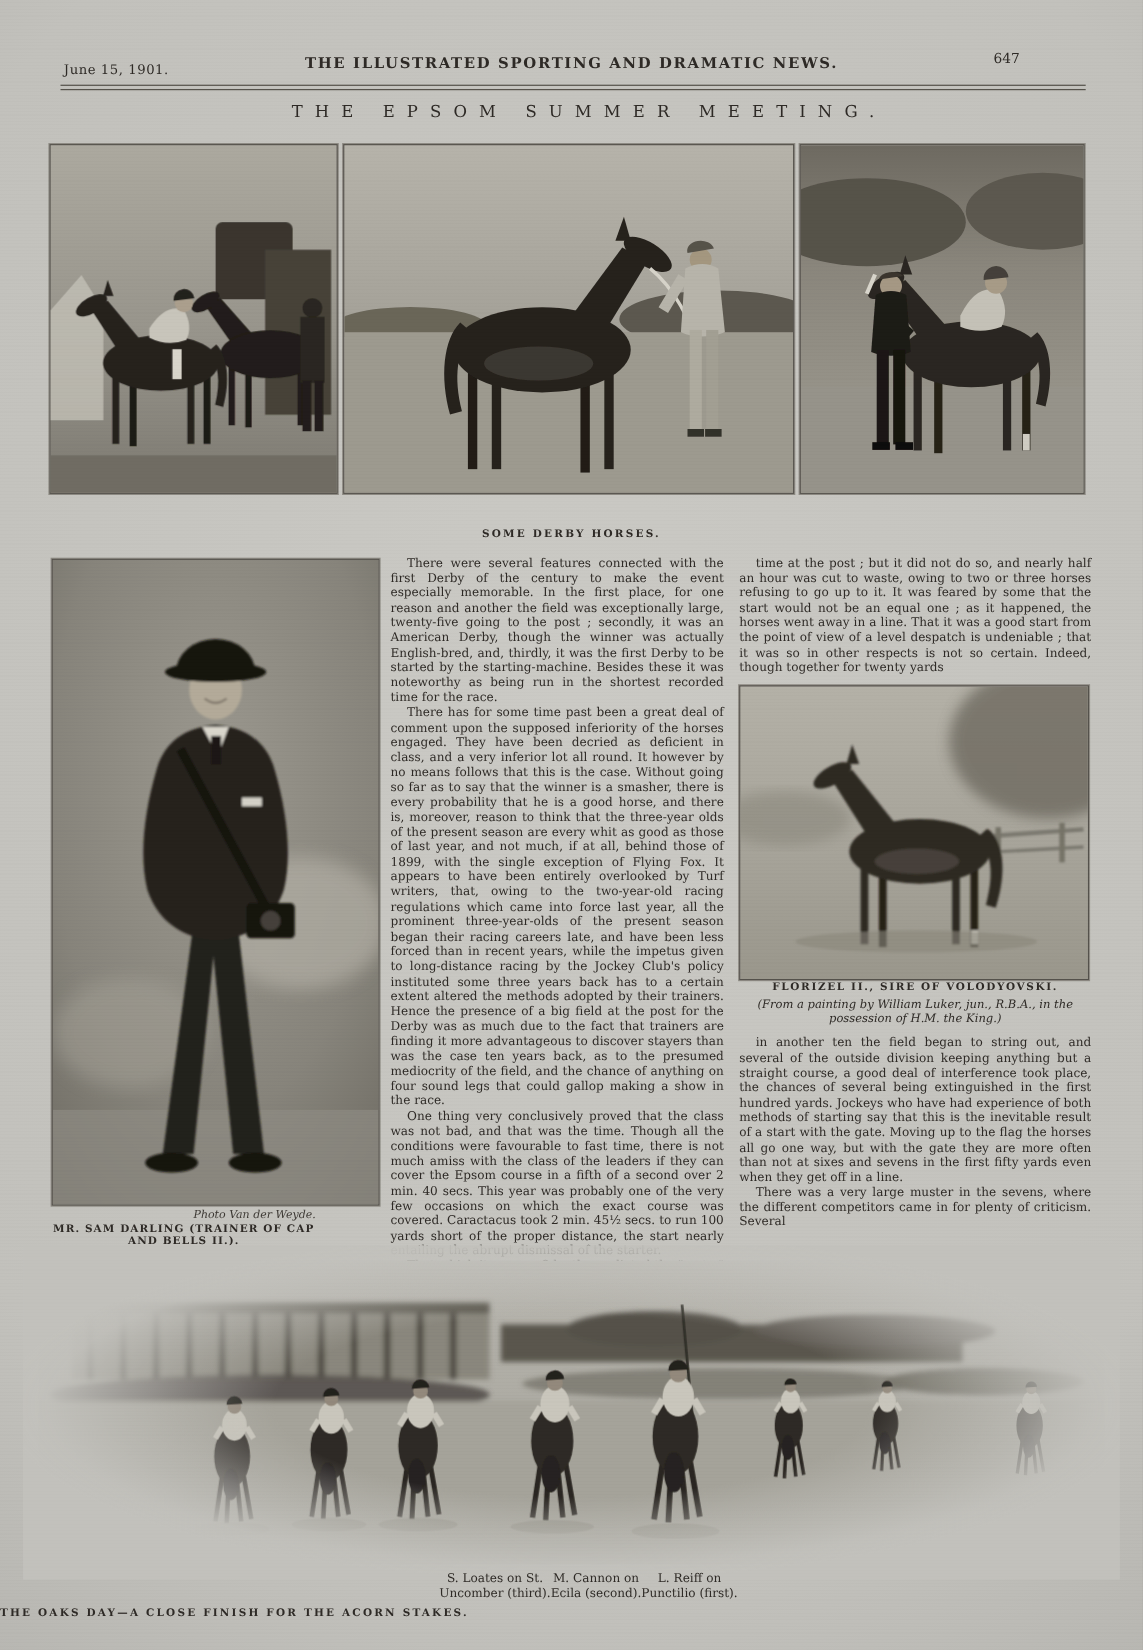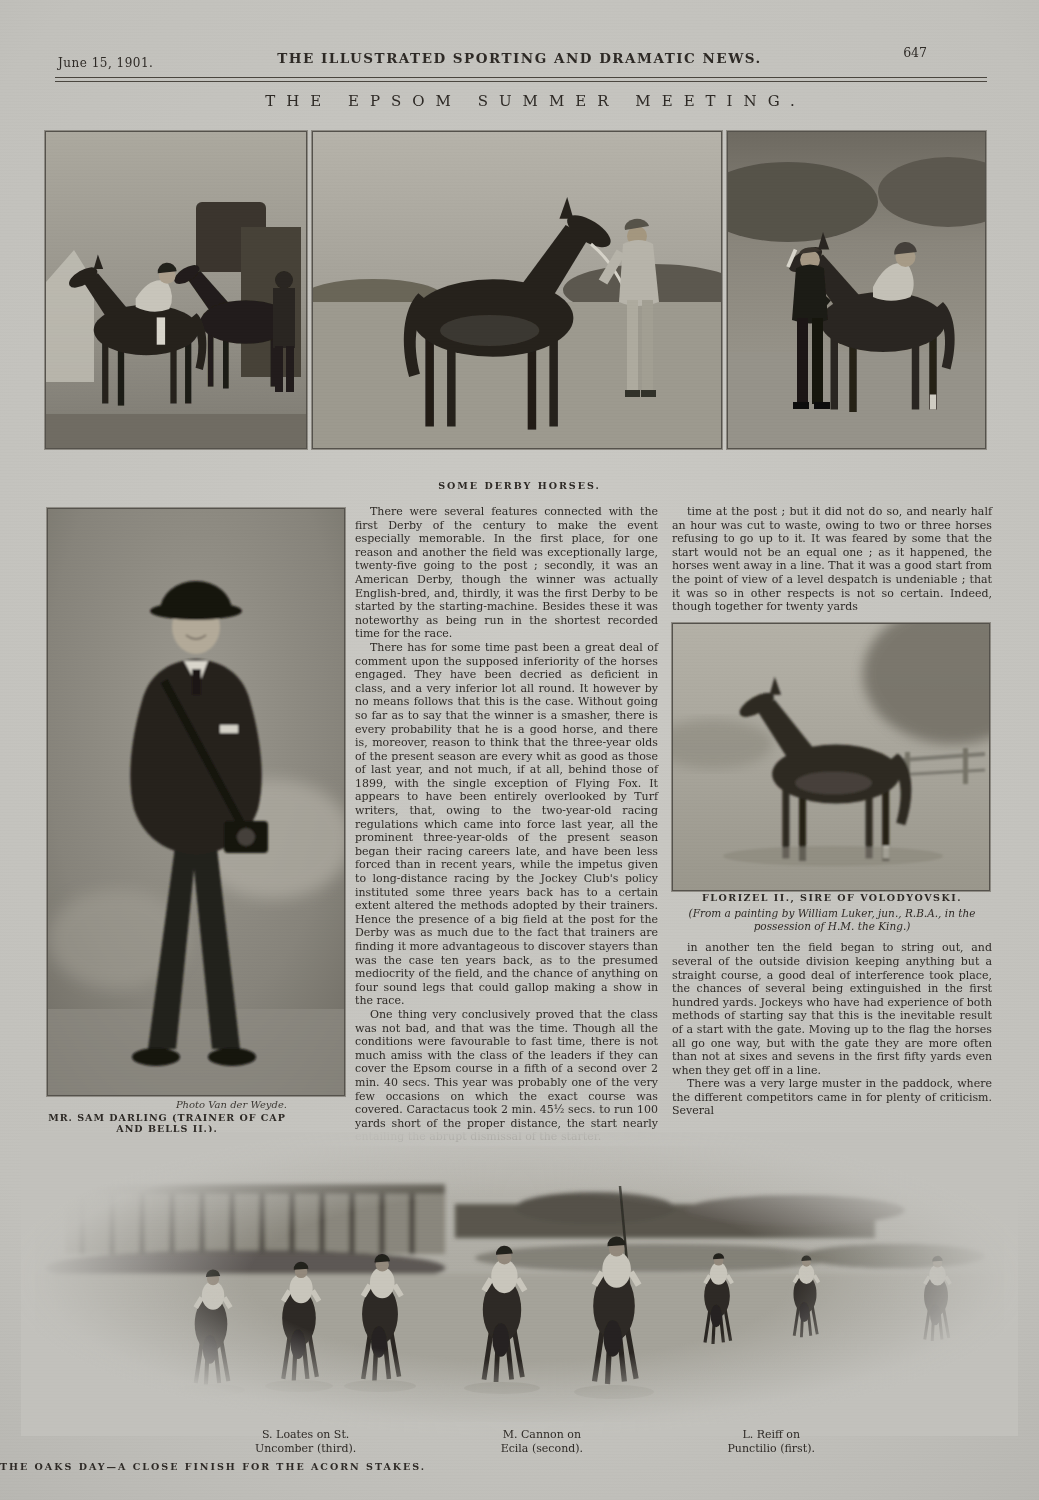--- a/index.html
+++ b/index.html
@@ -37,21 +37,21 @@
   .col1{left:355px;width:303px;}
   .col2{left:672px;width:320px;}
   .fig-flz{margin:9px 0 0 0;}
   .fig-flz .cap{text-align:center;font-size:9.5px;letter-spacing:1.5px;font-weight:bold;margin-top:0;text-indent:0;}
   .fig-flz .cap2{text-align:center;font-style:italic;font-size:10.5px;line-height:13px;margin:3px 8px 8px;text-indent:0;}
   
   .race{position:absolute;left:35px;top:1146px;width:969px;height:276px;}
   .race svg{display:block}
   .race .vig{position:absolute;inset:-14px;pointer-events:none;
     background:radial-gradient(ellipse 52% 52% at 50% 48%, rgba(194,193,188,0) 52%, rgba(194,193,188,.55) 74%, rgba(194,193,188,.95) 92%, #c2c1bc 100%);}
-  .race-caps{position:absolute;left:255px;top:1428px;width:560px;display:flex;justify-content:space-between;font-size:11px;line-height:13.5px;text-align:center;}
+  .race-caps{position:absolute;left:255px;top:1428px;width:560px;display:flex;justify-content:center;font-size:11px;line-height:13.5px;text-align:center;}
   .race-title{position:absolute;left:0;right:0;top:1461px;text-align:left;font-size:9.5px;letter-spacing:2px;font-weight:bold;}
 </style>
 </head>
 <body>
 
 <div class="page">
 
   <div class="hdr-date">June 15, 1901.</div>
   <div class="hdr-pub">THE ILLUSTRATED SPORTING AND DRAMATIC NEWS.</div>
   <div class="hdr-page">647</div>
@@ -326,21 +326,21 @@
               <ellipse cx="2" cy="7" rx="30" ry="9" fill="#57524a" opacity=".6"></ellipse>
             </g>
             <ellipse cx="160" cy="232" rx="110" ry="10" fill="#8a877c" opacity=".6"></ellipse>
           </g>
         </svg>
       </div>
       <div class="cap">FLORIZEL II., SIRE OF VOLODYOVSKI.</div>
       <div class="cap2">(From a painting by William Luker, jun., R.B.A., in the possession of H.M. the King.)</div>
     </div>
     <p>in another ten the field began to string out, and several of the outside division keeping anything but a straight course, a good deal of interference took place, the chances of several being extinguished in the first hundred yards.  Jockeys who have had experience of both methods of starting say that this is the inevitable result of a start with the gate.  Moving up to the flag the horses all go one way, but with the gate they are more often than not at sixes and sevens in the first fifty yards even when they get off in a line.</p>
-    <p>There was a very large muster in the paddock, where the different competitors came in for plenty of criticism.  Several</p>
+    <p>There was a very large muster in the sevens, where the different competitors came in for plenty of criticism.  Several</p>
   </div>
 
   <div class="race">
     <svg width="969" height="276" viewBox="0 0 969 276">
       <defs>
         <linearGradient id="g6" x1="0" y1="0" x2="0" y2="1">
           <stop offset="0" stop-color="#b8b6af"></stop>
             <stop offset=".45" stop-color="#aeaca4"></stop>
             <stop offset="1" stop-color="#a3a198"></stop>
         </linearGradient>

